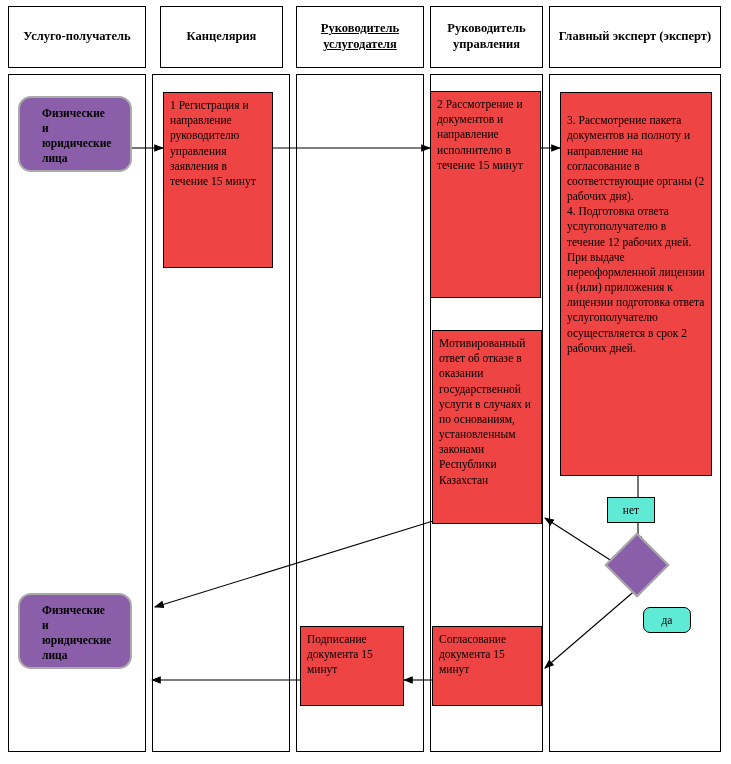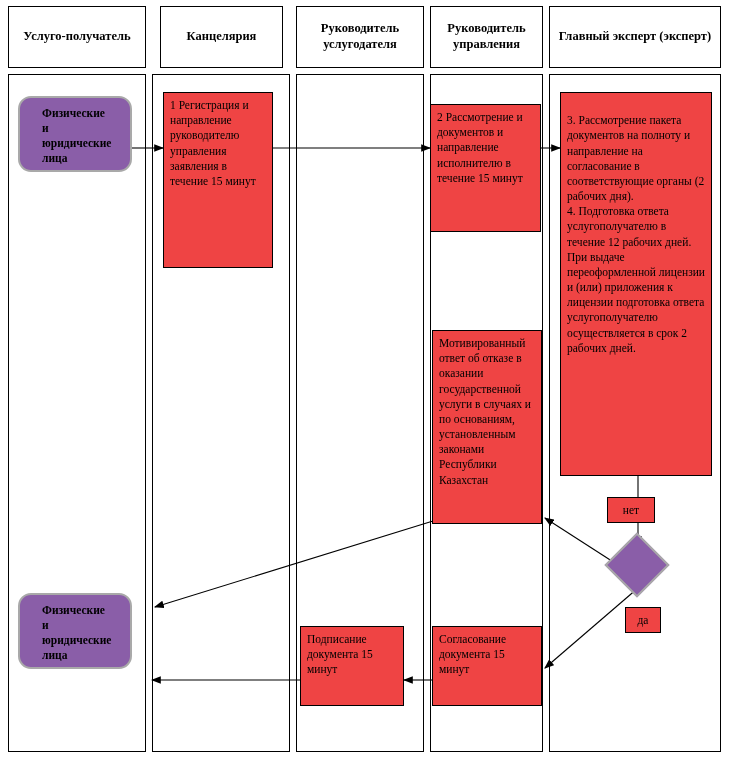--- a/index.html
+++ b/index.html
@@ -46,21 +46,21 @@
     color:#000;
     font-size:11.5px;
     line-height:1.3;
     padding:8px 22px;
     font-weight:bold;
     overflow:hidden;
   }
   .small-box{
     position:absolute;
     border:1px solid #000;
-    background:#ef4444;
+    background:#5eead4;
     box-sizing:border-box;
     font-size:11.5px;
     display:flex;
     align-items:center;
     justify-content:center;
     text-align:center;
   }
   .diamond{
     position:absolute;
     background:#8a5ea8;
@@ -74,21 +74,21 @@
 <body>
 
 <div id="canvas">
 
   <div class="lane-header" style="left:8px;top:6px;width:138px;height:62px;">
     <span>Услуго-получатель</span>
   </div>
   <div class="lane-header" style="left:152px;top:6px;width:123px;height:62px;margin-left:8px;">
     <span>Канцелярия</span>
   </div>
-  <div class="lane-header" style="left:296px;top:6px;width:128px;height:62px;">
+  <div class="lane-header" style="left:296px;top:6px;width:128px;height:62px;text-decoration:underline;">
     <span>Руководитель услугодателя</span>
   </div>
   <div class="lane-header" style="left:430px;top:6px;width:113px;height:62px;">
     <span>Руководитель управления</span>
   </div>
   <div class="lane-header" style="left:549px;top:6px;width:172px;height:62px;text-align:right;">
     <span>Главный эксперт (эксперт)</span>
   </div>
 
   <div class="lane-body" style="left:8px;top:74px;width:138px;height:678px;"></div>
@@ -127,21 +127,21 @@
     <span>Физические и юридические лица</span>
   </div>
   <div class="actor" style="left:18px;top:593px;width:114px;height:76px;">
     <span>Физические и юридические лица</span>
   </div>
 
   <div class="node" style="left:163px;top:92px;width:110px;height:176px;">
     <span>1 Регистрация и направление руководителю управления заявления в течение 15 минут</span>
   </div>
 
-  <div class="node" style="left:430px;top:104px;width:111px;height:128px;">
+  <div class="node" style="left:430px;top:91px;width:111px;height:207px;">
     <span>2 Рассмотрение и документов и направление исполнителю в течение 15 минут</span>
   </div>
 
   <div class="node" style="left:560px;top:92px;width:152px;height:384px;white-space:pre-line;">
     <span>3. Рассмотрение пакета документов на полноту и направление на согласование в соответствующие органы (2 рабочих дня).
 4. Подготовка ответа услугополучателю в течение 12 рабочих дней.
 При выдаче переоформленной лицензии и (или) приложения к лицензии подготовка ответа услугополучателю осуществляется в срок 2 рабочих дней.</span>
   </div>
 
   <div class="node" style="left:432px;top:330px;width:110px;height:194px;">
@@ -154,17 +154,17 @@
 
   <div class="node" style="left:432px;top:626px;width:110px;height:80px;">
     <span>Согласование документа 15 минут</span>
   </div>
 
   <div class="diamond" style="left:614px;top:542px;width:46px;height:46px;"></div>
 
   <div class="small-box" style="left:607px;top:497px;width:48px;height:26px;">
     <span>нет</span>
   </div>
-  <div class="small-box" style="left:625px;top:607px;width:36px;height:26px;">
+  <div class="small-box" style="left:643px;top:607px;width:48px;height:26px;border-radius:7px;">
     <span>да</span>
   </div>
 
 </div>
 
 </body></html>

